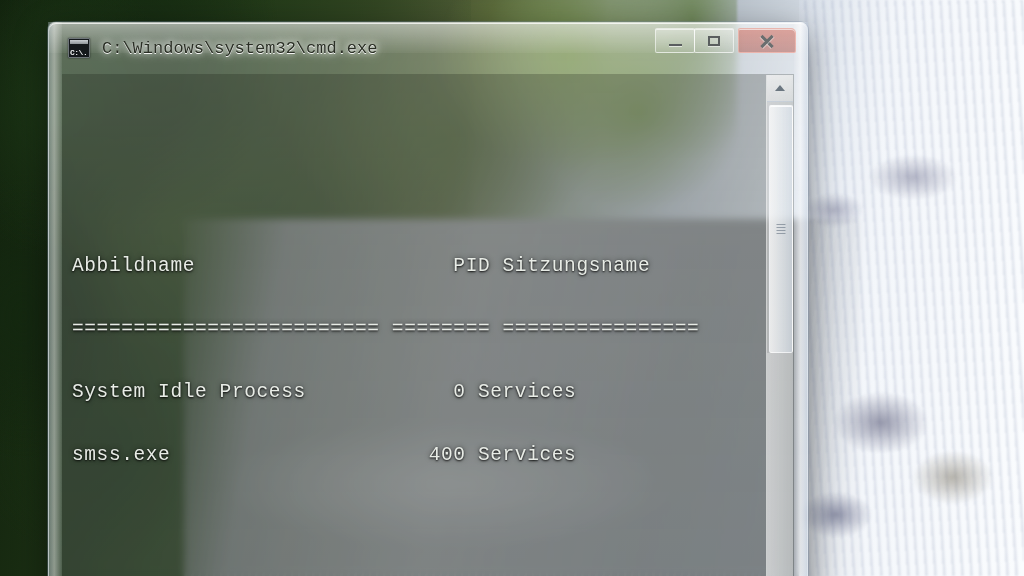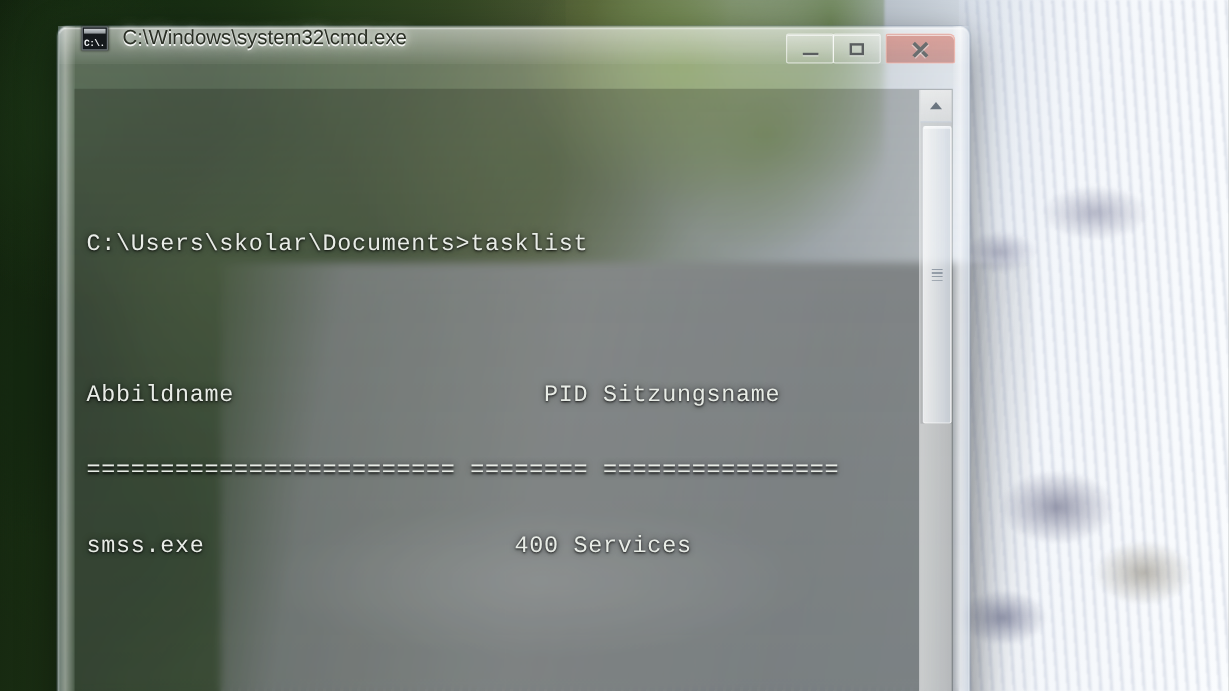--- a/index.html
+++ b/index.html
@@ -112,21 +112,21 @@
   .frame-sheen{
     position:absolute;left:1px;right:1px;top:1px;height:30px;
     border-radius:7px 7px 0 0;
     background:linear-gradient(180deg, rgba(255,255,255,.42), rgba(255,255,255,.05));
     pointer-events:none;
   }
 
   
   #titlebar{
     position:absolute;left:0;top:0;width:100%;height:52px;
-    display:flex;
+    display:flex;align-items:center;font-family:Liberation Mono, monospace;
   }
   #app-icon{
     width:20px;height:18px;margin-left:20px;flex:none;
     background:#15191c;border:1px solid #6d7478;border-radius:1px;
     position:relative;box-shadow:0 0 2px rgba(0,0,0,.6);
   }
   #app-icon::before{
     content:"";position:absolute;left:1px;right:1px;top:1px;height:4px;
     background:linear-gradient(180deg,#c9ced2,#8e9498);
   }
@@ -269,24 +269,24 @@
       <div class="win-btn" id="btn-close">
         <span class="glyph-close"></span>
       </div>
     </div>
   </div>
 
   <div id="console-client">
 
     <div id="console-text">
       <div class="cgap"></div>
-      <div class="cline">C:\Users\skolar\Documents&gt;tasklist</div>
       <div class="cgap"></div>
       <div class="cline">Abbildname                     PID Sitzungsname</div>
       <div class="cline">========================= ======== ================</div>
+      <div class="cline">System Idle Process            0 Services</div>
       <div class="cline">smss.exe                     400 Services</div>
       
       
     </div>
 
     <div id="console-scrollbar">
       <div id="sb-up">
         <span class="arrow-up"></span>
       </div>
       <div id="sb-thumb">

